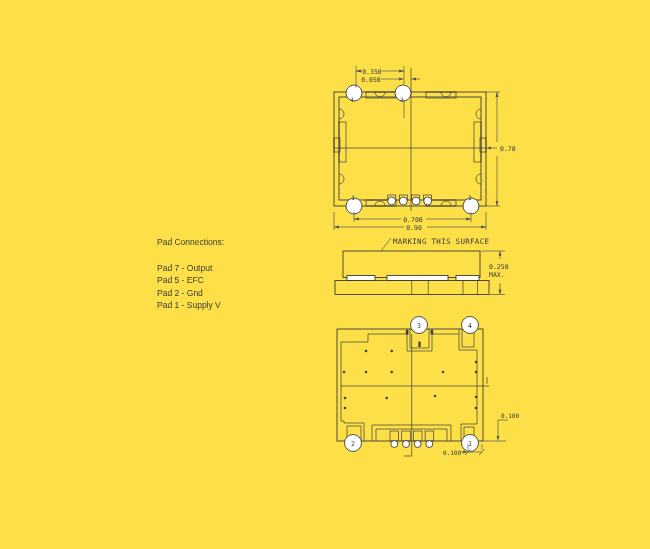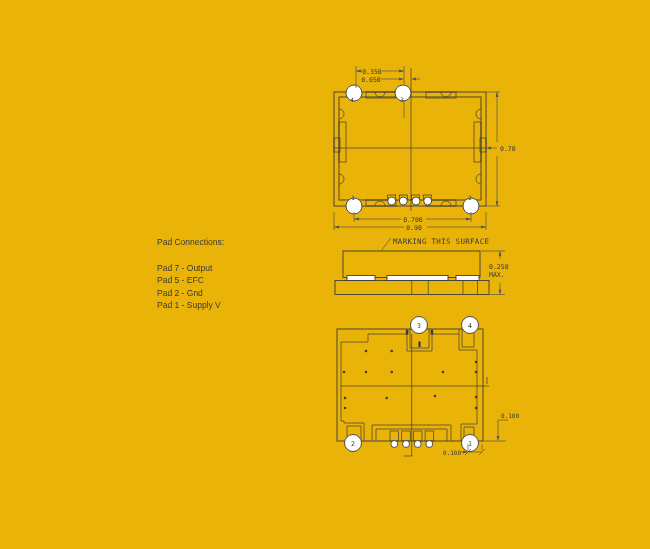--- a/index.html
+++ b/index.html
@@ -1,16 +1,16 @@
 <!DOCTYPE html>
 <html style="--line: #3d3d3d; --dim: #565656; --text: #3a3a3a;"><head>
 <meta charset="utf-8">
 <style>
   html,body{margin:0;padding:0;background:#ffffff;}
-  .canvas{position:relative;width:650px;height:549px;background:#eab308;overflow:hidden;
+  .canvas{position:relative;width:650px;height:549px;background:#fde047;overflow:hidden;
           font-family:"Liberation Sans",sans-serif;}
   svg{position:absolute;left:0;top:0;}
   .part{stroke:var(--line,#3d3d3d);fill:none;stroke-width:0.9;}
   .part-thin{stroke:var(--line,#3d3d3d);fill:none;stroke-width:0.7;}
   .whitefill{fill:#ffffff;stroke:var(--line,#3d3d3d);stroke-width:0.9;}
   .dimline{stroke:var(--dim,#565656);fill:none;stroke-width:0.7;}
   .arrow{fill:var(--dim,#565656);stroke:none;}
   .tick{fill:var(--line,#3d3d3d);stroke:none;}
   .dot{fill:var(--line,#4a4a4a);stroke:none;}
   .dim-text{font-family:"DejaVu Sans Mono","Liberation Mono",monospace;font-size:6.5px;

